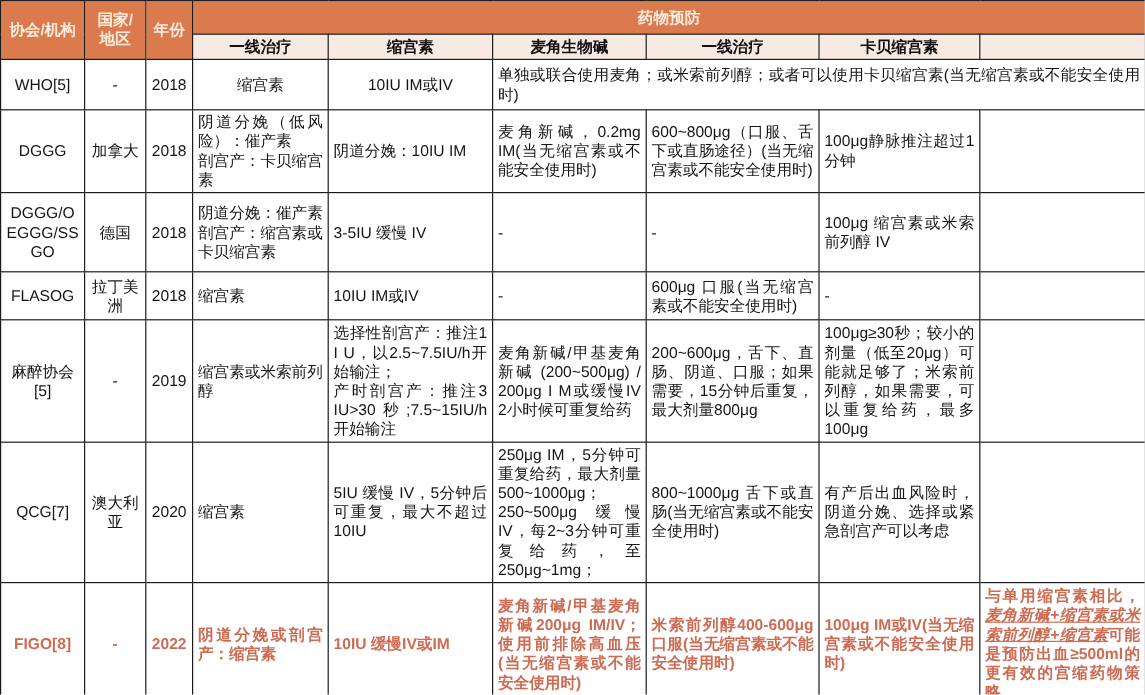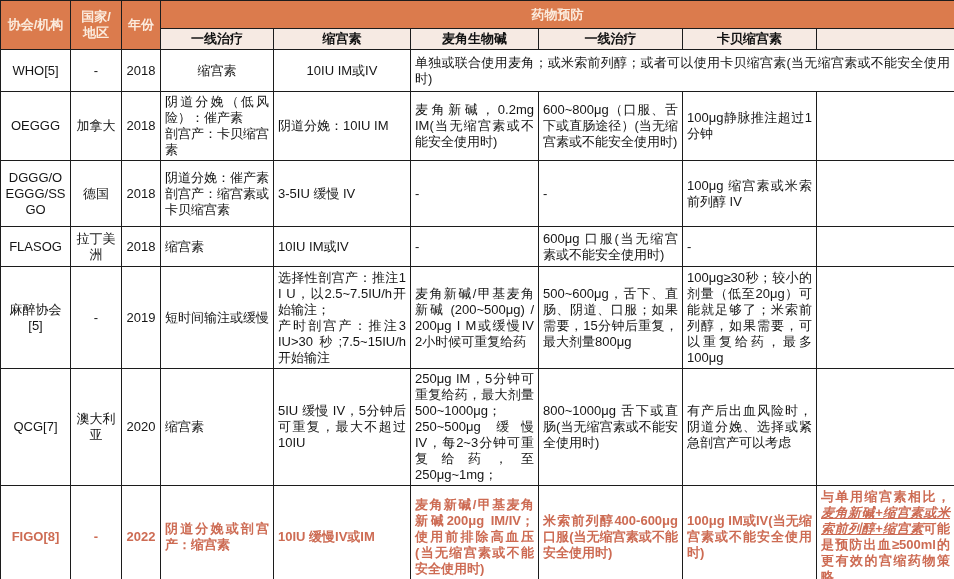--- a/index.html
+++ b/index.html
@@ -89,21 +89,21 @@
     <tbody id="table-body">
         <tr style="height: 42px; margin-top: 47px;">
           <td class="hd assoc">WHO[5]</td>
           <td class="hd">-</td>
           <td class="hd">2018</td>
           <td class="d ctr">缩宫素</td>
           <td class="d ctr">10IU IM或IV</td>
           <td class="d" colspan="4">单独或联合使用麦角；或米索前列醇；或者可以使用卡贝缩宫素(当无缩宫素或不能安全使用时)</td>
         </tr>
         <tr style="height: 62px;">
-          <td class="hd assoc">OEGGG</td>
+          <td class="hd assoc">DGGG</td>
           <td class="hd">加拿大</td>
           <td class="hd">2018</td>
           <td class="d">阴道分娩（低风险）：催产素
 剖宫产：卡贝缩宫素</td>
           <td class="d">阴道分娩：10IU IM</td>
           <td class="d">麦角新碱，0.2mg IM(当无缩宫素或不能安全使用时)</td>
           <td class="d">600~800μg（口服、舌下或直肠途径）(当无缩宫素或不能安全使用时)</td>
           <td class="d">100μg静脉推注超过1分钟</td>
           <td class="d"></td>
         </tr>
@@ -127,25 +127,25 @@
           <td class="d">10IU IM或IV</td>
           <td class="d">-</td>
           <td class="d">600μg 口服(当无缩宫素或不能安全使用时)</td>
           <td class="d">-</td>
           <td class="d"></td>
         </tr>
         <tr style="height: 102px;">
           <td class="hd assoc">麻醉协会[5]</td>
           <td class="hd">-</td>
           <td class="hd">2019</td>
-          <td class="d">短时间输注或缓慢</td>
+          <td class="d">缩宫素或米索前列醇</td>
           <td class="d">选择性剖宫产：推注1 I U，以2.5~7.5IU/h开始输注；
 产时剖宫产：推注3 IU&gt;30秒;7.5~15IU/h开始输注</td>
           <td class="d">麦角新碱/甲基麦角新碱 (200~500μg) / 200μg I M或缓慢IV 2小时候可重复给药</td>
-          <td class="d">500~600μg，舌下、直肠、阴道、口服；如果需要，15分钟后重复，最大剂量800μg</td>
+          <td class="d">200~600μg，舌下、直肠、阴道、口服；如果需要，15分钟后重复，最大剂量800μg</td>
           <td class="d">100μg≥30秒；较小的剂量（低至20μg）可能就足够了；米索前列醇，如果需要，可以重复给药，最多100μg</td>
           <td class="d"></td>
         </tr>
         <tr style="height: 112px;">
           <td class="hd assoc">QCG[7]</td>
           <td class="hd">澳大利亚</td>
           <td class="hd">2020</td>
           <td class="d">缩宫素</td>
           <td class="d">5IU 缓慢 IV，5分钟后可重复，最大不超过10IU</td>
           <td class="d">250μg IM，5分钟可重复给药，最大剂量500~1000μg；

